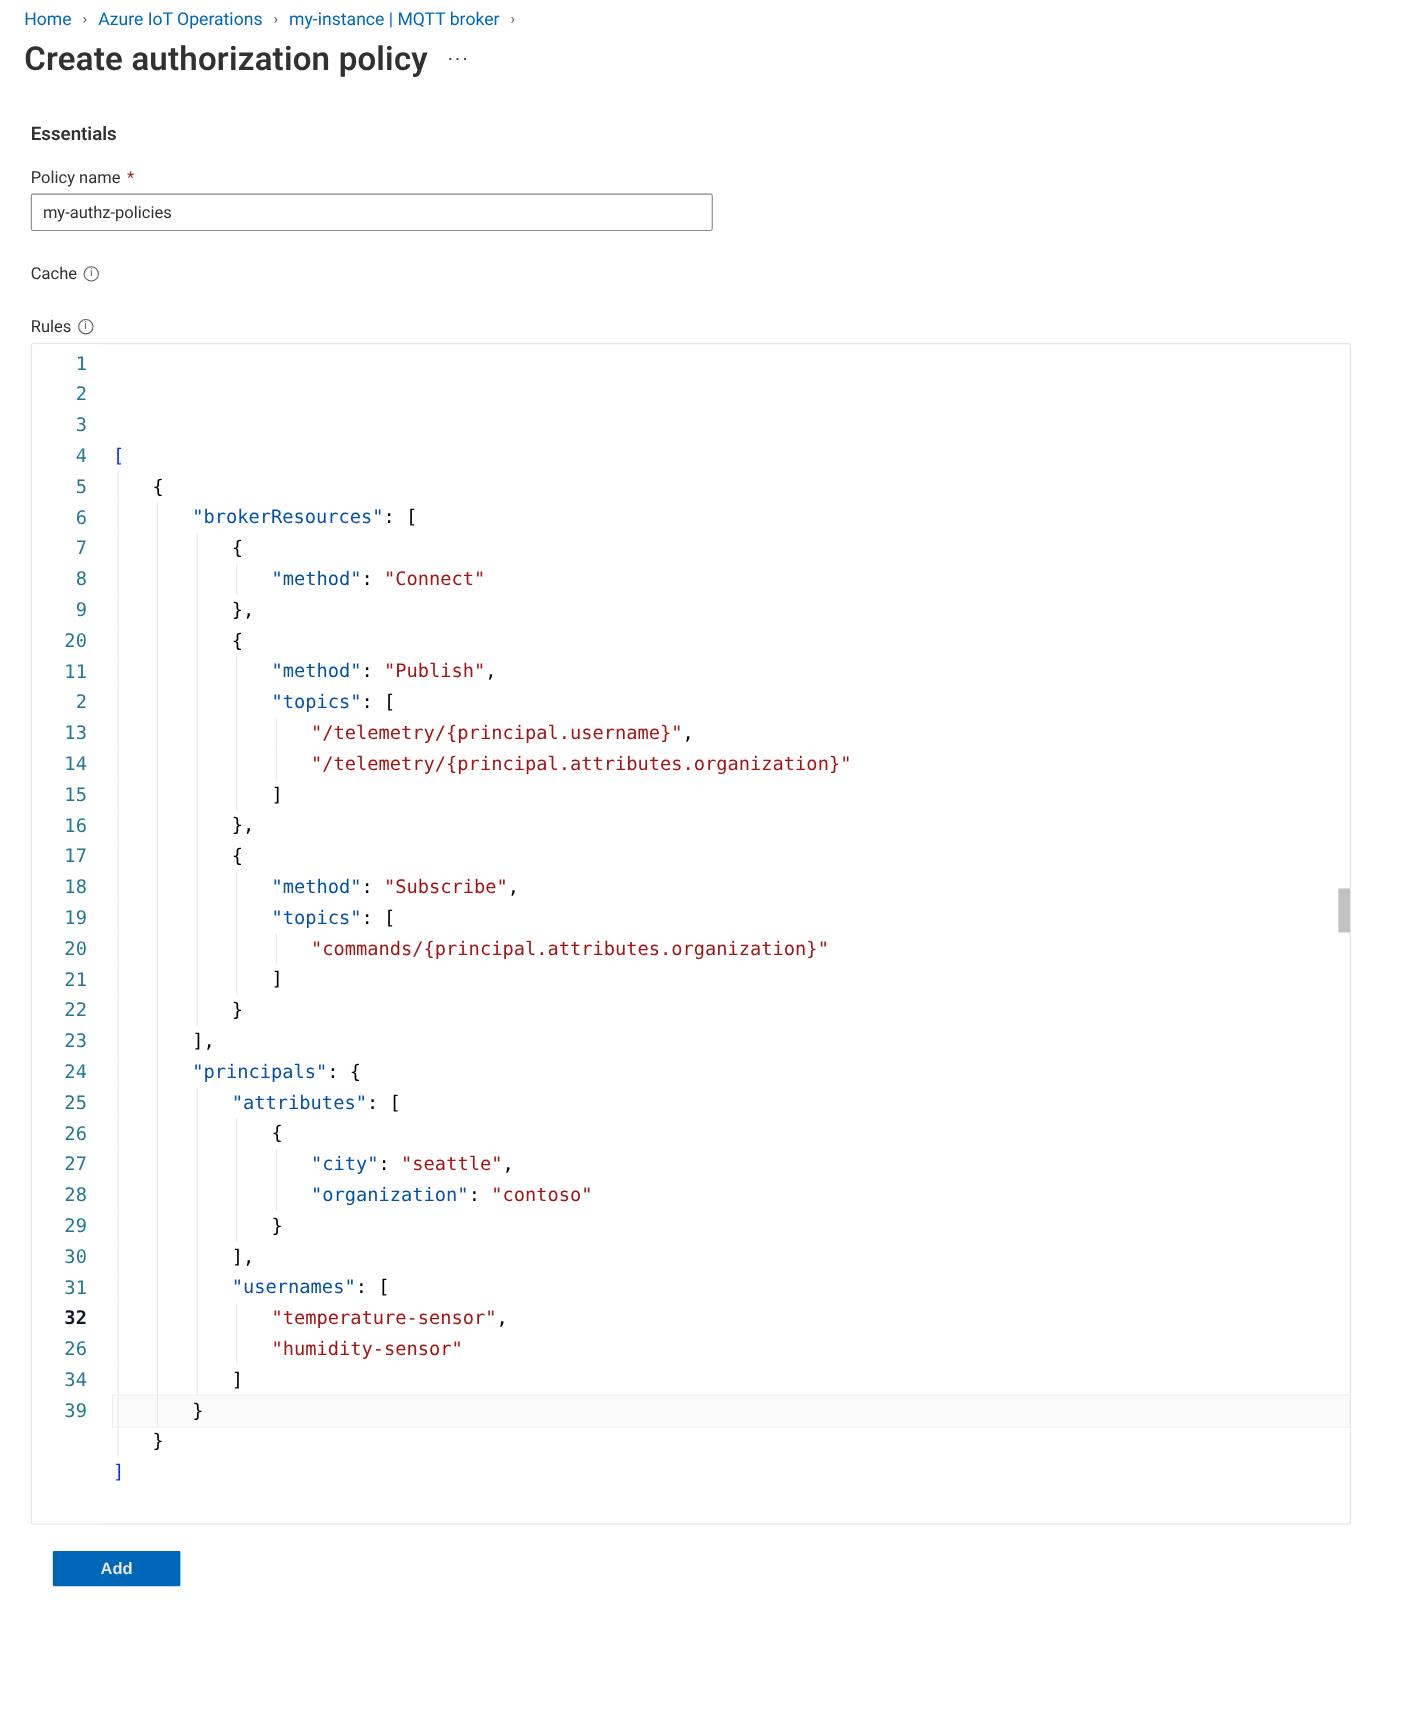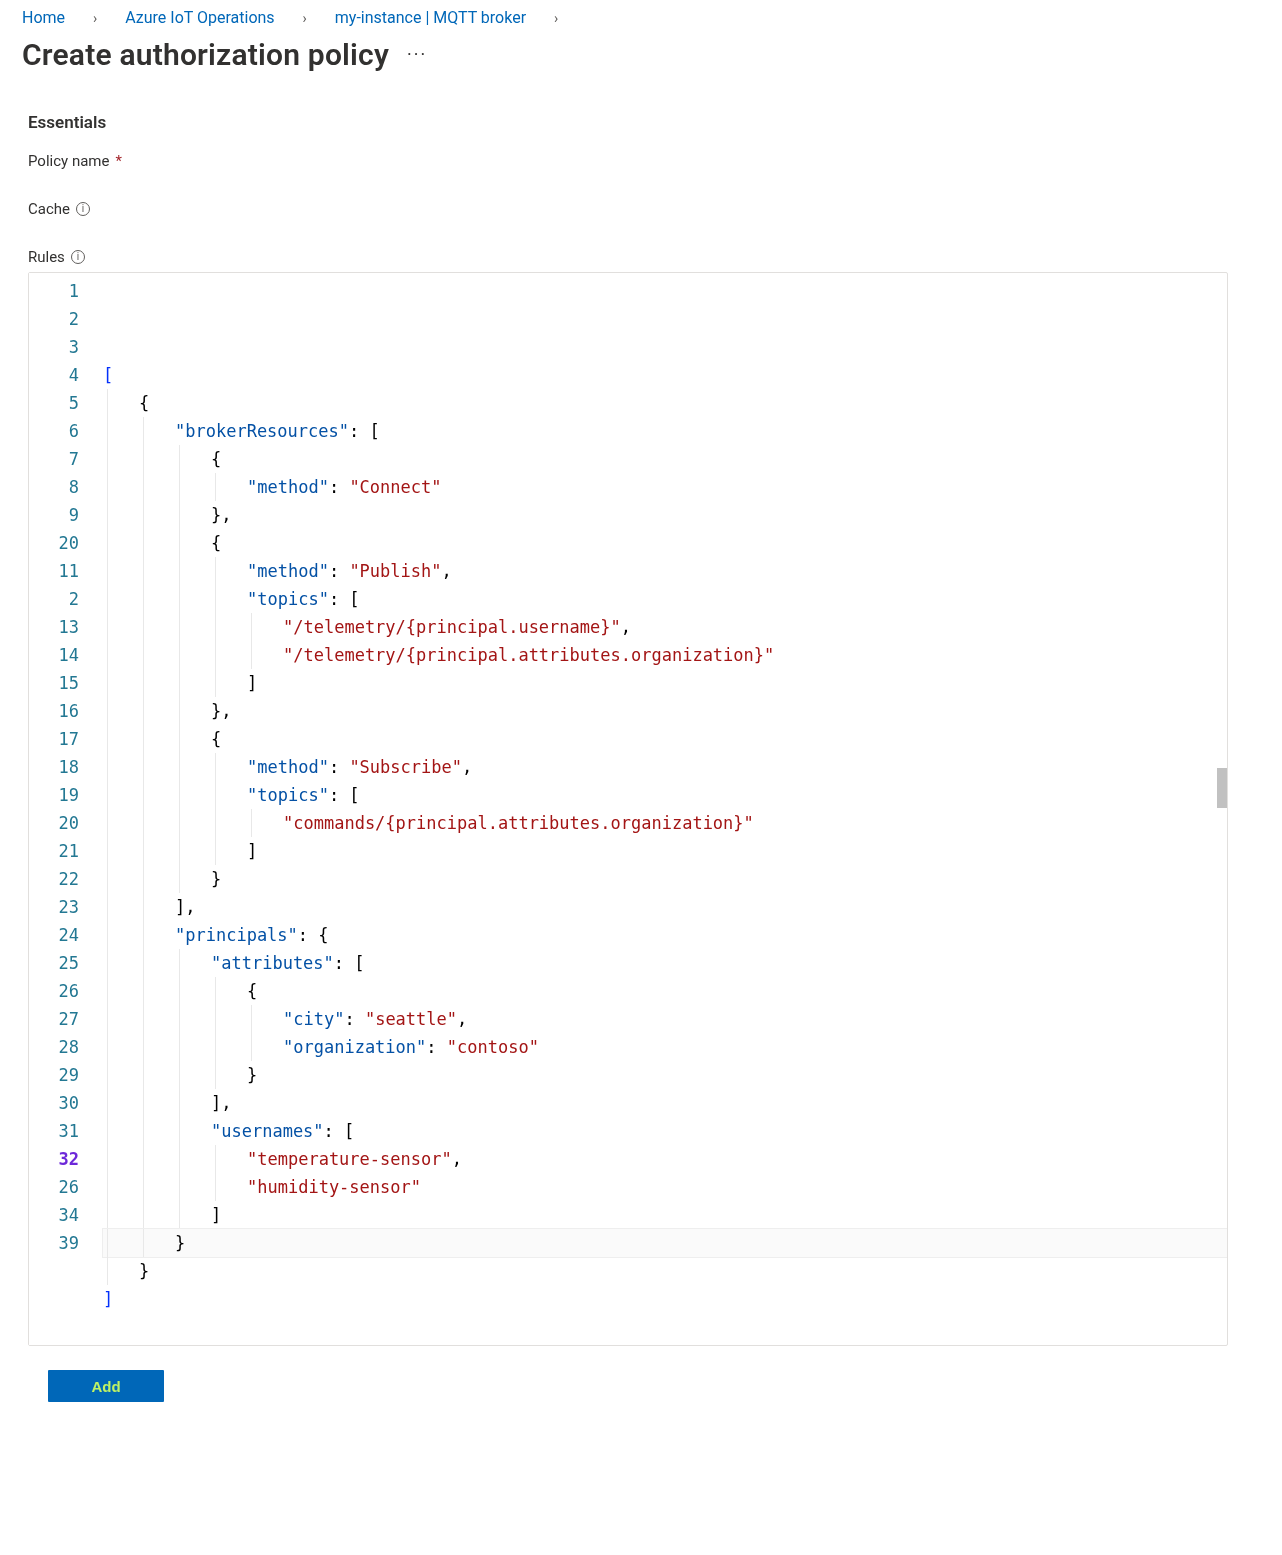--- a/index.html
+++ b/index.html
@@ -1,20 +1,20 @@
 <!DOCTYPE html>
 <html><head>
 <meta charset="utf-8">
 <style>
   * { box-sizing: border-box; margin: 0; padding: 0; }
   html, body { font-family: "Segoe UI", -apple-system, Roboto, Arial, sans-serif; background:#fff; color:#323130; }
   body { width:1282px; padding:0 0 40px 0; }
 
   
-  .breadcrumbs { display:flex; align-items:center; gap:28px; padding:8px 22px 6px 22px; font-size:16px; }
+  .breadcrumbs { display:flex; align-items:center; gap:10px; padding:8px 22px 6px 22px; font-size:16px; }
   .breadcrumbs a { color:#0067b8; text-decoration:none; cursor:pointer; }
   .chev { color:#605e5c; font-size:14px; }
 
   
   .title-row { display:flex; align-items:center; gap:18px; padding:4px 22px 40px 22px; }
   h1 { font-size:30px; font-weight:600; letter-spacing:0.2px; }
   .dots { color:#323130; letter-spacing:2px; font-size:18px; cursor:pointer; }
 
   
   .form { padding:0 28px; max-width:1000px; }
@@ -33,21 +33,21 @@
     display:flex; align-items:center; justify-content:space-between;
     padding:4px 12px; font-size:15px; cursor:pointer; background:#fff;
   }
   .select .chev-down { color:#605e5c; }
 
   
   .editor-shell { border:1px solid #e1dfdd; border-radius:2px; width:1200px; position:relative; }
   .editor { display:flex; font-family: "Consolas", "Menlo", monospace; font-size:17px; line-height:28px; }
   .gutter { background:#fff; text-align:right; color:#237893; padding:4px 14px 4px 22px; user-select:none; min-width:64px; }
   .gutter .gln { }
-  .gutter .gln.current { color:#6d28d9; font-weight:600; }
+  .gutter .gln.current { color:#0f172a; font-weight:600; }
   .code { position:relative; flex:1; padding:4px 0 4px 10px; white-space:pre; overflow:auto; }
   .code-line { position:relative; height:28px; display:flex; align-items:center; }
   .code-line.current-line { background:#fafafa; outline:1px solid #eeeeee; }
   
   .guide { position:absolute; top:0; bottom:0; width:0; border-left:1px solid #e8e8e8; }
 
   
   .tok-prop   { color:#0451a5; }            
   .tok-str    { color:#a31515; }            
   .tok-punc   { color:#000000; }            
@@ -56,21 +56,21 @@
 
   
   .fake-scroll-thumb {
     position:absolute; right:-2px; top:495px; width:12px; height:40px;
     background:#c1c1c1;
   }
 
   
   .footer { padding:24px 48px 0 48px; }
   .primary-btn {
-    background:#0067b8; color:#bef264; border:none; height:32px; min-width:116px;
+    background:#0067b8; color:#e5e5e5; border:none; height:32px; min-width:116px;
     font-size:15px; font-weight:600; cursor:pointer; border-radius:1px;
   }
 </style>
 </head>
 <body>
 
 <nav class="breadcrumbs">
   <a>Home</a>
   <span class="chev">›</span>
   <a>Azure IoT Operations</a>
@@ -85,20 +85,21 @@
 </div>
 
 <div class="form">
   <div class="section-label">Essentials</div>
 
   <div class="field">
     <div class="field-label">
       <span>Policy name</span>
       <span class="req">*</span>
     </div>
+    <input type="text" class="az" value="my-authz-policies" style="">
   </div>
 
   <div class="field">
     <div class="field-label">
       <span>Cache</span>
       <span class="info-icon">i</span>
     </div>
   </div>
 
   <div class="field" style="margin-bottom:6px;">

